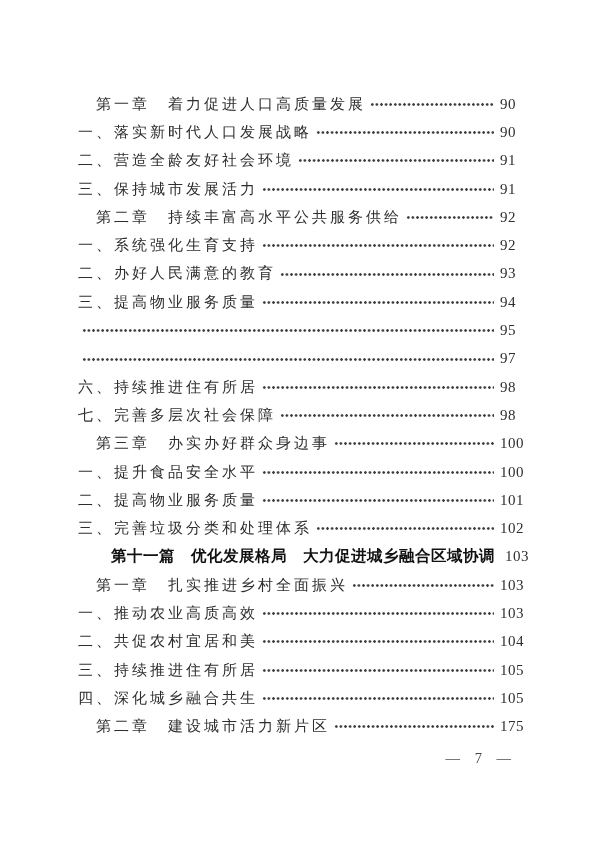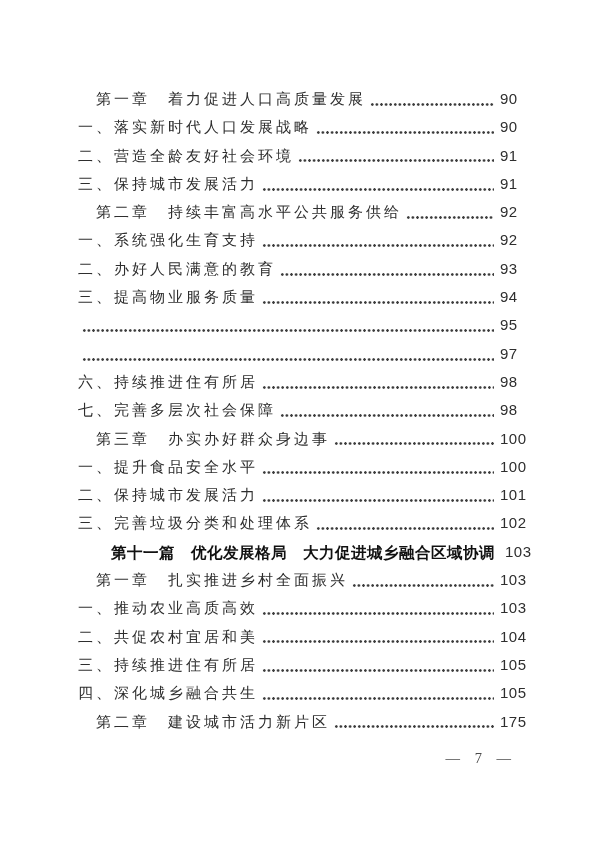--- a/index.html
+++ b/index.html
@@ -13,21 +13,21 @@
     width:600px;height:848px;
     font-family:"Liberation Serif","DejaVu Serif",serif;
   }
   .page{
     position:relative;width:600px;height:848px;background:#ffffff;overflow:hidden;
   }
   .toc{
     position:absolute;top:90px;left:0;right:0;
   }
   .row{
-    display:flex;align-items:flex-start;
+    display:flex;align-items:center;
     height:28.3px;
     padding-left:96px;padding-right:64px;
     color:var(--text);
     font-size:15px;
   }
   .row.sub{padding-left:78px;}
   .row.part{
     padding-left:75px;
     font-family:"Liberation Sans","DejaVu Sans",sans-serif;
     font-weight:bold;
@@ -50,21 +50,21 @@
     background-position:left center;
   }
   .row.part .leader{
     background-image:radial-gradient(circle, var(--part_text) 1.2px, transparent 1.5px);
   }
   .page-num{
     flex:none;
     width:36px;
     text-align:left;
     letter-spacing:0.5px;
-    font-family:Liberation Sans, sans-serif;
+    font-family:Liberation Serif, serif;
     font-weight:normal;
   }
   .row.part .page-num{font-weight:normal;color:var(--text);font-size:15px;}
   .footer{
     position:absolute;
     top:750px;
     right:88px;
     font-size:14.5px;
     color:var(--footer);
     word-spacing:9px;
@@ -138,21 +138,21 @@
     <span class="label">第三章　办实办好群众身边事</span>
     <span class="leader"></span>
     <span class="page-num">100</span>
   </div>
       <div class="row sub">
     <span class="label">一、提升食品安全水平</span>
     <span class="leader"></span>
     <span class="page-num">100</span>
   </div>
       <div class="row sub">
-    <span class="label">二、保持城市发展活力</span>
+    <span class="label">二、提高物业服务质量</span>
     <span class="leader"></span>
     <span class="page-num">101</span>
   </div>
       <div class="row sub">
     <span class="label">三、完善垃圾分类和处理体系</span>
     <span class="leader"></span>
     <span class="page-num">102</span>
   </div>
       <div class="row part">
     <span class="label">第十一篇　优化发展格局　大力促进城乡融合区域协调</span>

